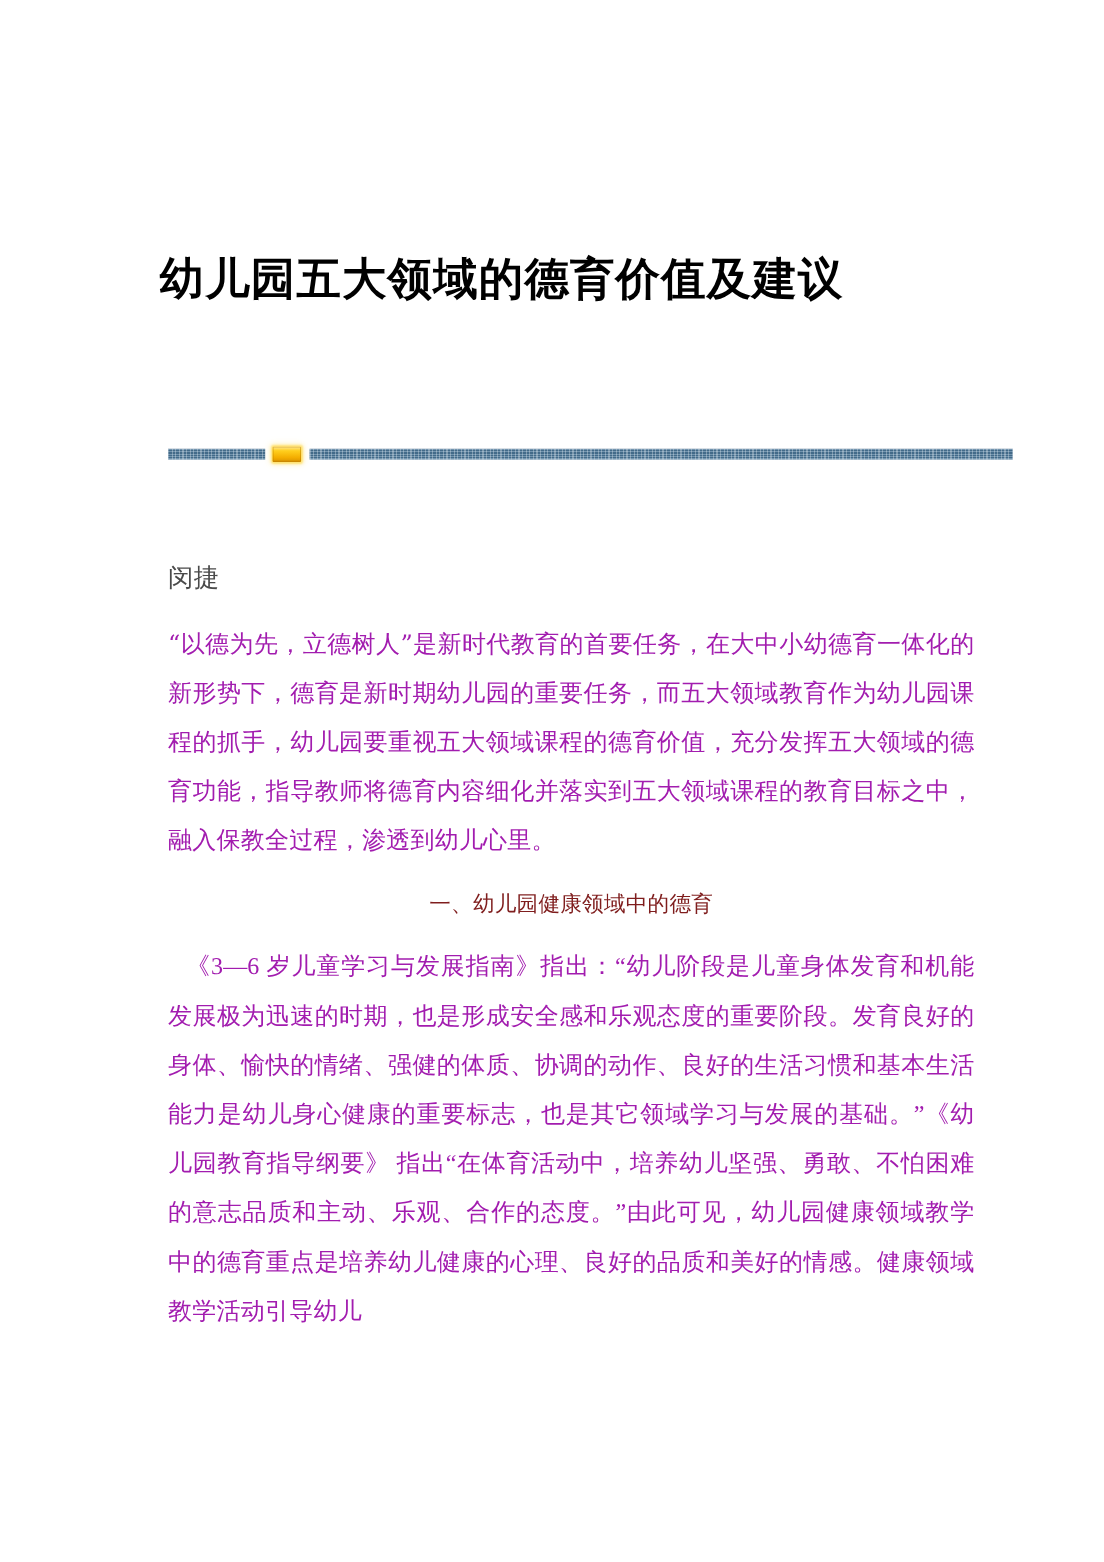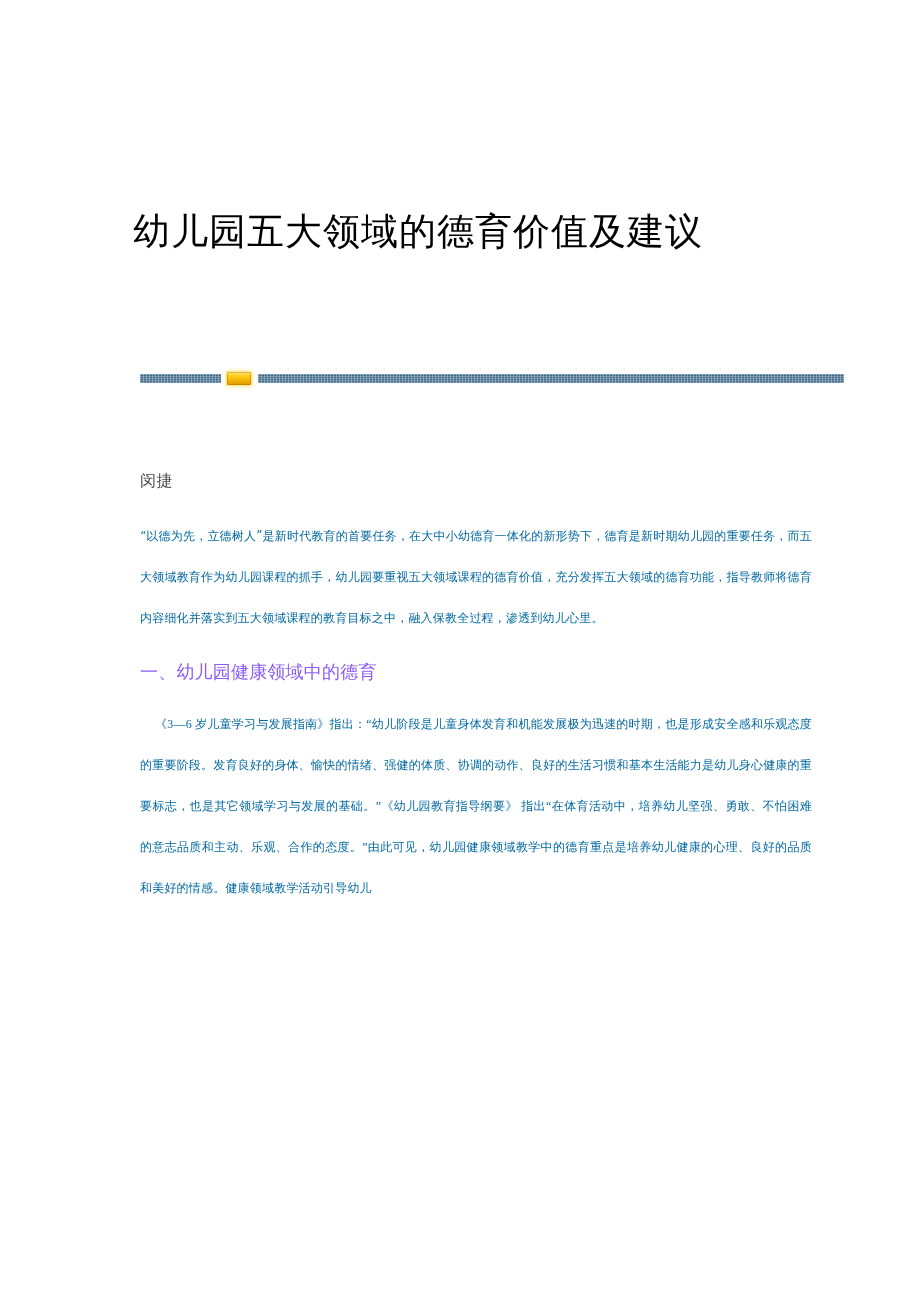--- a/index.html
+++ b/index.html
@@ -25,21 +25,21 @@
 
   
   .doc-title {
     position: absolute;
     left: 0;
     top: 206px;
     width: 836px;
     text-align: center;
     font-family: "DejaVu Serif", "Liberation Serif", serif;
     font-size: 37px;
-    font-weight: normal;
+    font-weight: bold;
     letter-spacing: 1px;
     color: #000000;
     line-height: 52px;
     white-space: nowrap;
   }
 
   
   .divider-wrap {
     position: absolute;
     left: 140px;
@@ -81,43 +81,44 @@
 
   
   .body-block {
     position: absolute;
     left: 140px;
     top: 466px;
     width: 672px;
   }
 
   .author {
-    font-size: 16px;
+    font-size: 21px;
     color: #4a4a4a;
     line-height: 30px;
     margin: 0 0 20px 0;
     letter-spacing: 0.5px;
   }
 
   p.para {
     margin: 0 0 12px 0;
-    font-size: 12px;
+    font-size: 20px;
     line-height: 41px;
-    color: #0369a1;
+    color: #a21caf;
     letter-spacing: 0.2px;
     text-align: justify;
     text-justify: inter-ideograph;
   }
 
   p.heading {
     margin: 12px 0 12px 0;
     font-size: 18px;
     line-height: 41px;
-    color: #8b5cf6;
+    color: #7f1d1d;
     letter-spacing: 0.2px;
+    text-align: center;
   }
 
   p.para.indent-1 {
     text-indent: 15px;
     font-family: Liberation Serif, serif;
   }
 </style>
 </head>
 <body>
 

